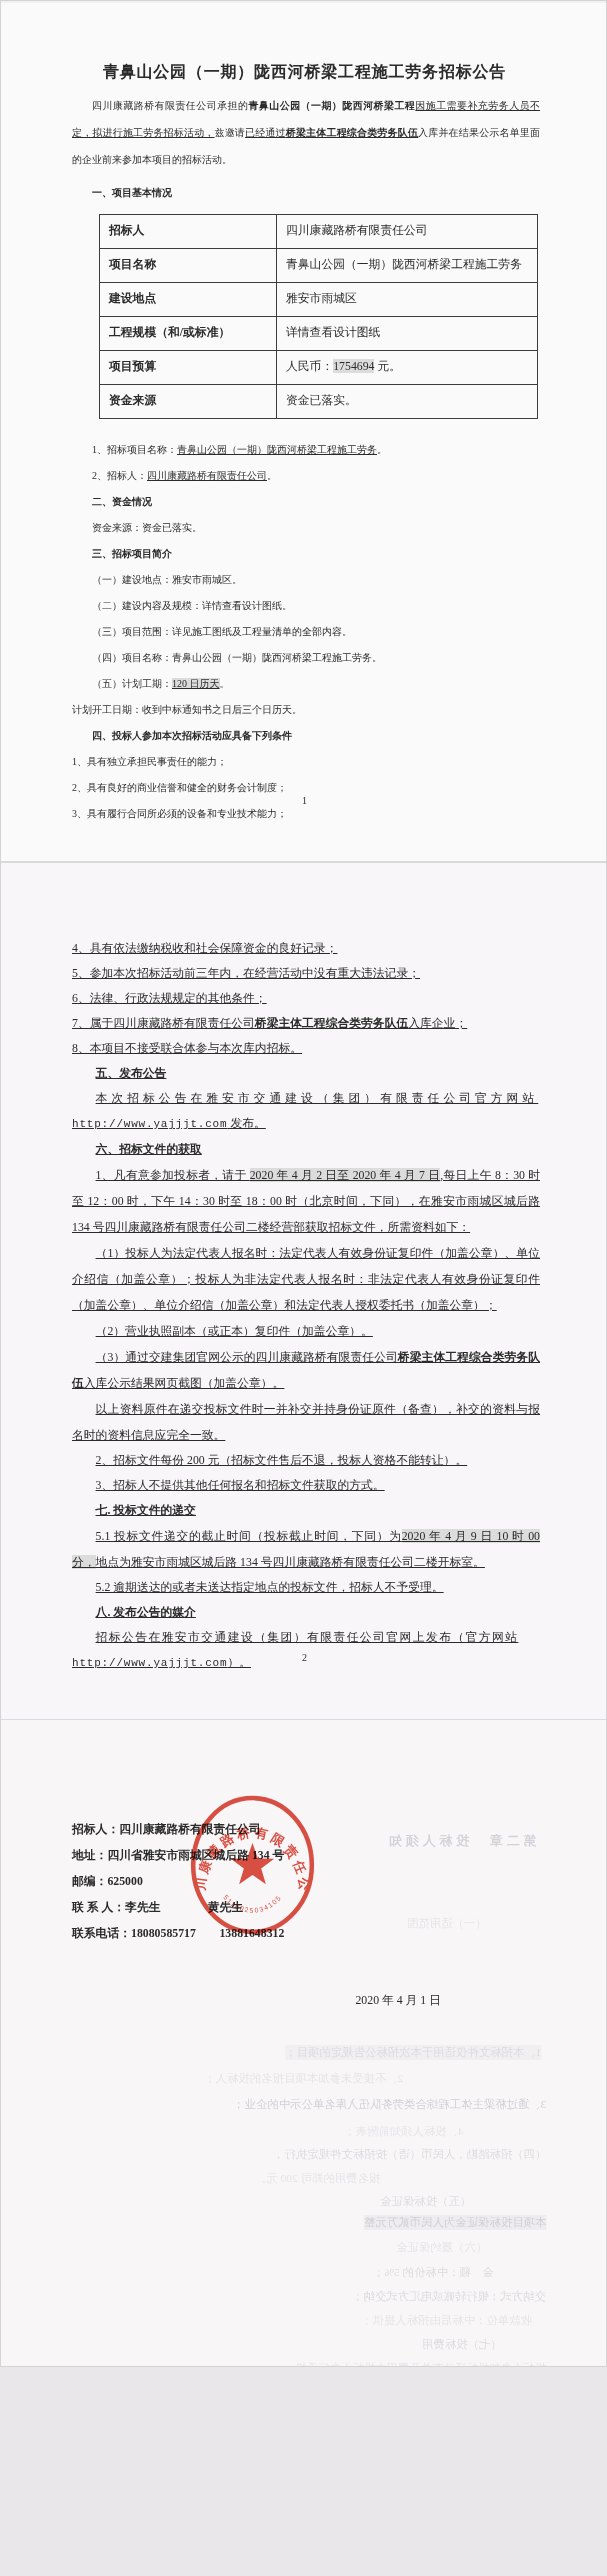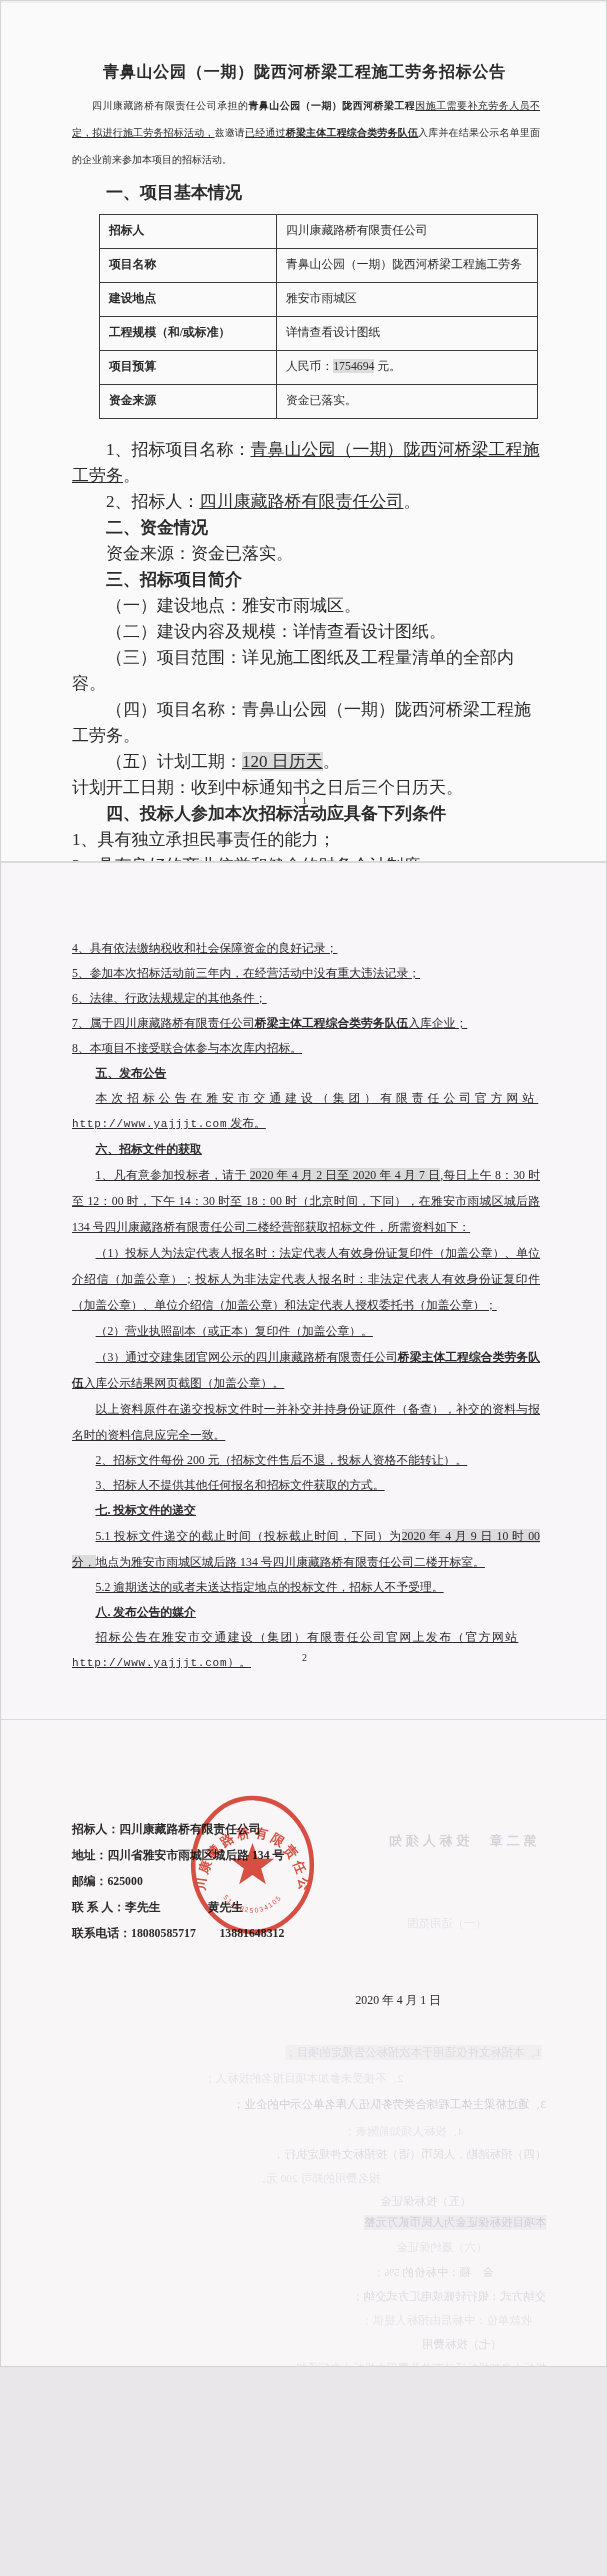--- a/index.html
+++ b/index.html
@@ -8,21 +8,21 @@
        border:0.8px solid #d6d3d6;box-sizing:border-box;}
   .page{position:absolute;left:0;width:607px;background:#fbfafb;}
   #p1{top:1.5px;height:859px;}
   #p2{top:862px;height:856px;background:#f8f6f8;text-decoration:underline;}
   #p3{top:1719px;height:855px;background:#f9f6f7;}
   .seam{position:absolute;left:0;width:607px;height:1.5px;background:#dcd9dc;}
   .content{padding:0 68px 0 71px;}
   .title{text-align:center;font-size:16px;font-weight:bold;padding-top:59px;letter-spacing:0.8px;}
   .para{font-size:10px;line-height:27px;text-align:justify;text-indent:2em;margin-top:9px;}
   .p2para{font-size:11.8px;line-height:26px;text-align:justify;text-indent:2em;}
-  .t-line{font-size:17px;line-height:26px;text-indent:2em;}
+  .t-line{font-size:10px;line-height:26px;text-indent:2em;}
   .p2-line{font-size:11.8px;line-height:25px;text-indent:2em;}
   .noind{text-indent:0;}
   .h{font-weight:bold;}
   .u{text-decoration:underline;}
   .bu{font-weight:bold;text-decoration:underline;}
   .hl{background:#dcdcdc;}
   .hlu{background:#dcdcdc;text-decoration:underline;}
   .mono{font-family:"Liberation Mono","DejaVu Sans Mono",monospace;font-size:11px;letter-spacing:0.8px;}
   .spread{letter-spacing:0.34em;}
   .spread-sm{letter-spacing:0.12em;}

